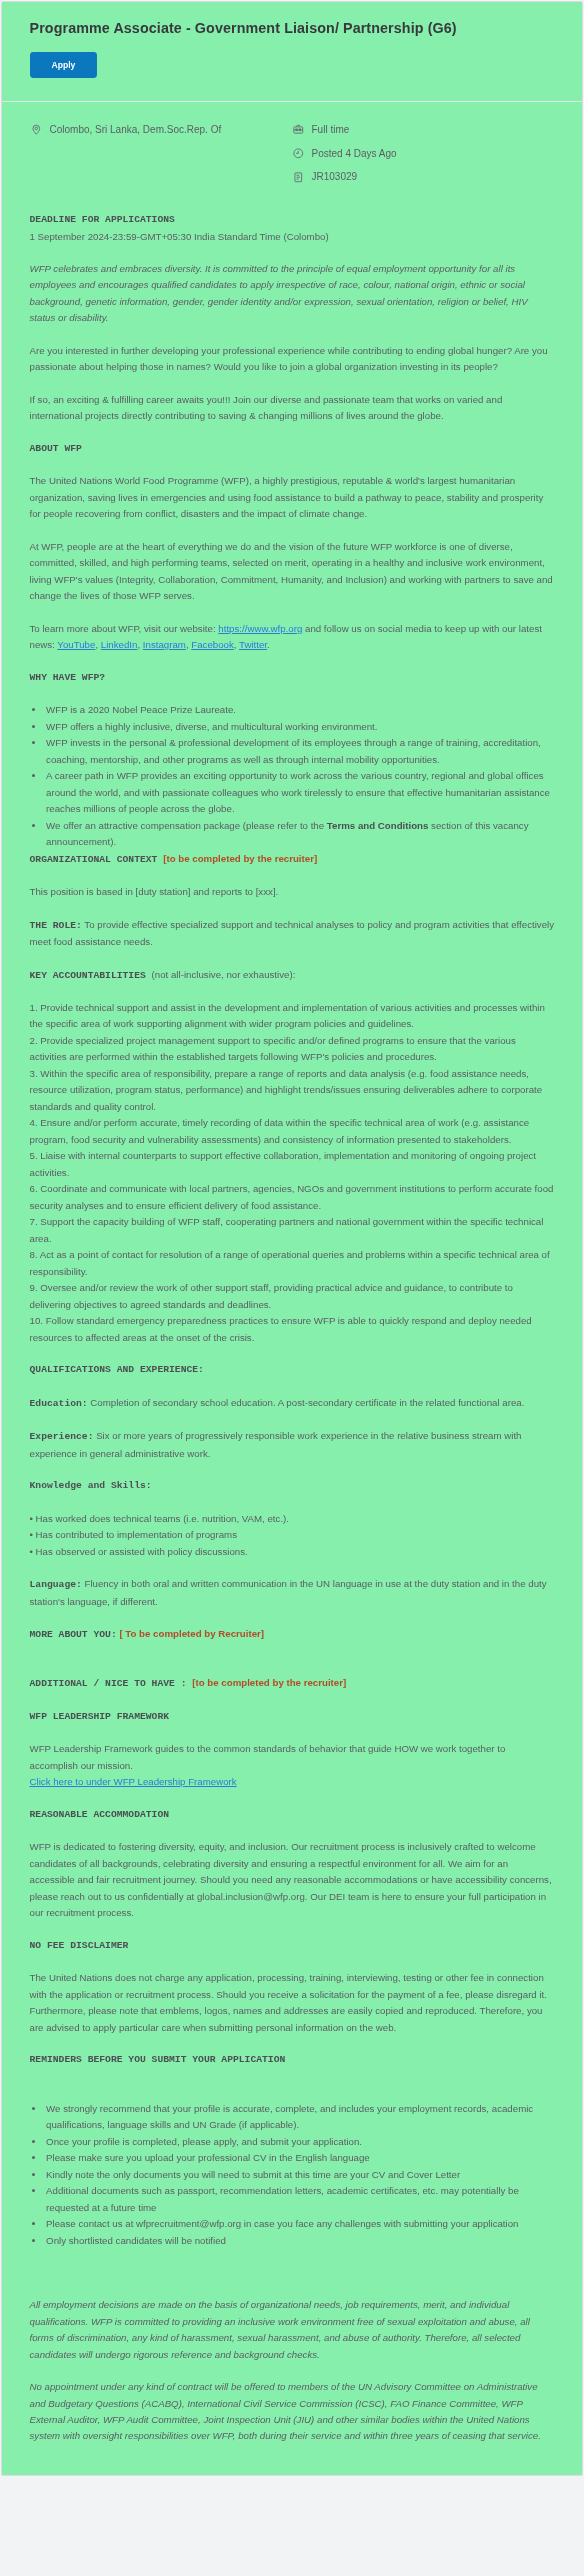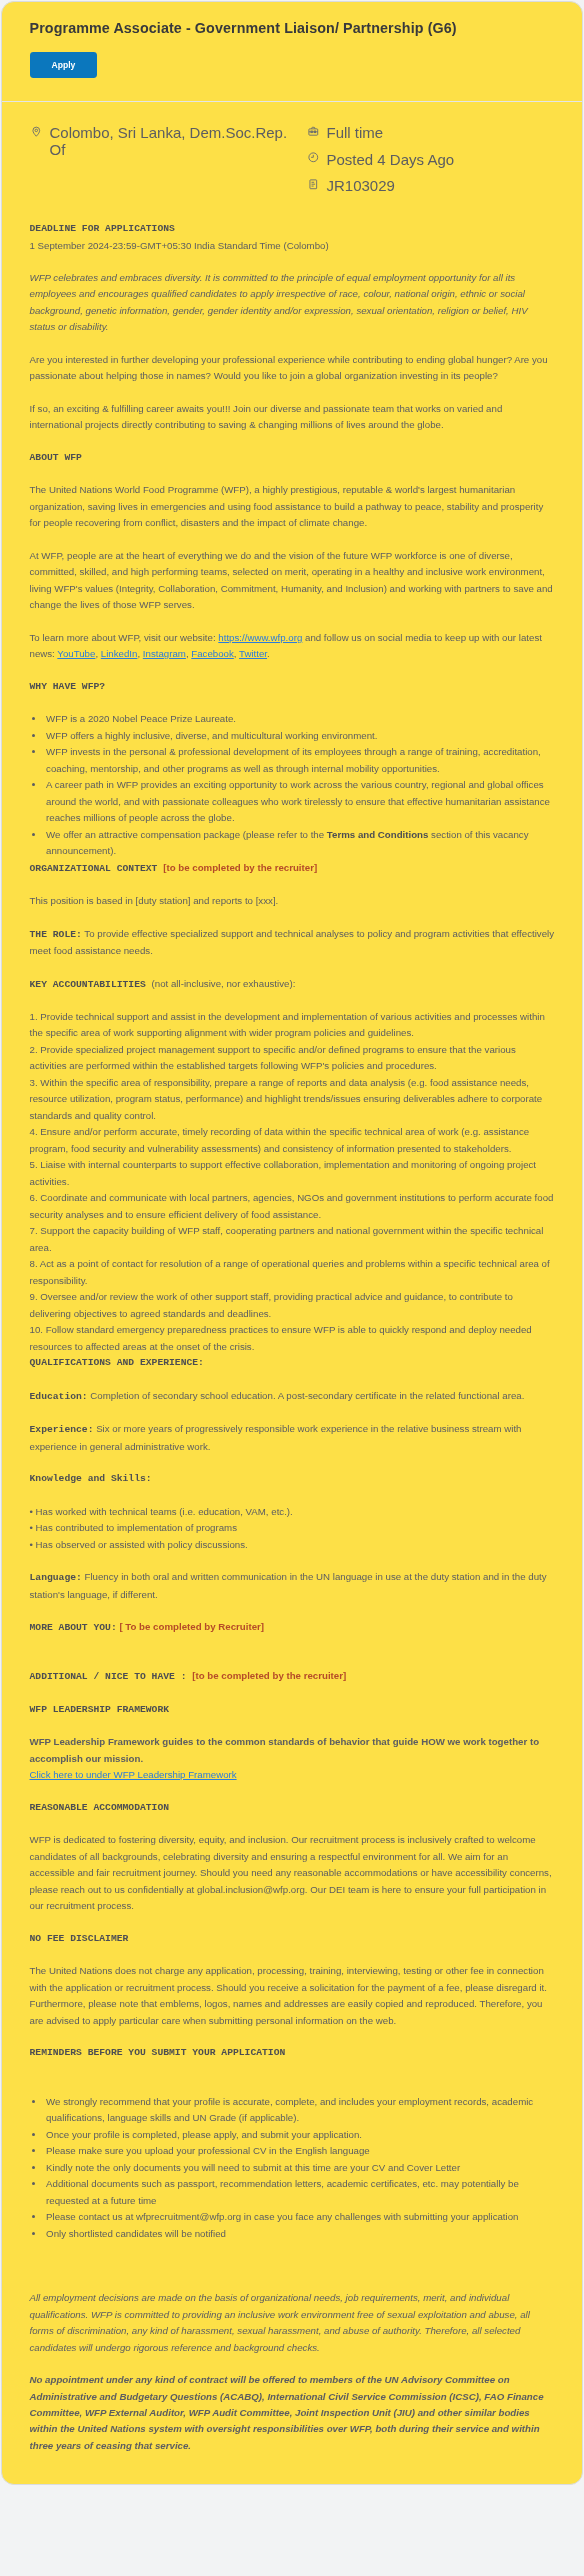--- a/index.html
+++ b/index.html
@@ -4,23 +4,23 @@
 <style>
   html,body { margin:0; padding:0; }
   body {
     background:#f2f3f4;
     font-family:"Liberation Sans", sans-serif;
     -webkit-font-smoothing:antialiased;
   }
   .card {
     width:580px;
     margin:1.1px auto 6.9px;
-    background:#fde047;
+    background:#86efac;
     border:0.6px solid #d9dcdf;
-    border-radius:13px;
+    border-radius:2px;
     overflow:hidden;
   }
   .card-header { padding:18.3px 27.5px 23px; }
   .job-title {
     margin:0;
     font-size:14.3px;
     font-weight:700;
     color:#38393c;
     letter-spacing:0.1px;
   }
@@ -35,22 +35,21 @@
     border:none;
     border-radius:3.4px;
     padding:8px 22px;
     cursor:pointer;
   }
   .divider { height:0.6px; background:#e3e5e7; }
   .meta {
     display:flex;
     padding:22px 27.5px 3.4px;
     color:#5c5d61;
-    font-size:15px;
-    gap:15px;
+    font-size:10px;
   }
   .meta-col-left { width:262px; flex:0 0 auto; }
   .meta-col-right { flex:1; }
   .meta-item { display:flex; align-items:flex-start; margin-bottom:9.7px; }
   .meta-item .mi { flex:0 0 auto; margin-right:7.4px; margin-top:-0.6px; }
   .content {
     padding:12.6px 27.5px 30px;
     color:#5c5d61;
     font-size:9.7px;
     line-height:1.7;
@@ -62,21 +61,21 @@
   .orange { color:#b54b28; font-weight:700; }
   a.lnk { color:#2b7bdb; text-decoration:underline; }
   ul.blts { margin:0 0 0; padding:0 0 0 15.5px; }
   ul.blts li { margin:0; padding-left:1.1px; }
   ul.blts.mb { margin-bottom:16px;margin-top:32px; }
   .nolist p { margin:0; }
   .dot-line::before { content:"• "; }
   .dot-lines p { margin:0; }
   .mt-lg { margin-top:32px !important; }
   .mt-xl { margin-top:48px !important; }
-  .mb0 { margin-bottom:0 !important;font-weight:bold; }
+  .mb0 { margin-bottom:0 !important; }
 </style>
 </head>
 <body>
 
 <div class="card">
 
   <div class="card-header">
     <h1 class="job-title">Programme Associate - Government Liaison/ Partnership (G6)</h1>
     <button class="apply-btn">Apply</button>
   </div>
@@ -171,21 +170,21 @@
     <p>This position is based in [duty station] and reports to [xxx].</p>
 
     <p>
       <span class="h">THE ROLE:</span><span> To provide effective specialized support and technical analyses to policy and program activities that effectively meet food assistance needs.</span>
     </p>
 
     <p>
       <span class="h">KEY ACCOUNTABILITIES </span><span>(not all-inclusive, nor exhaustive):</span>
     </p>
 
-    <div class="nolist" style="">
+    <div class="nolist" style="margin-bottom:16px;">
       <p>1. Provide technical support and assist in the development and implementation of various activities and processes within the specific area of work supporting alignment with wider program policies and guidelines.</p>
       <p>2. Provide specialized project management support to specific and/or defined programs to ensure that the various activities are performed within the established targets following WFP's policies and procedures.</p>
       <p>3. Within the specific area of responsibility, prepare a range of reports and data analysis (e.g. food assistance needs, resource utilization, program status, performance) and highlight trends/issues ensuring deliverables adhere to corporate standards and quality control.</p>
       <p>4. Ensure and/or perform accurate, timely recording of data within the specific technical area of work (e.g. assistance program, food security and vulnerability assessments) and consistency of information presented to stakeholders.</p>
       <p>5. Liaise with internal counterparts to support effective collaboration, implementation and monitoring of ongoing project activities.</p>
       <p>6. Coordinate and communicate with local partners, agencies, NGOs and government institutions to perform accurate food security analyses and to ensure efficient delivery of food assistance.</p>
       <p>7. Support the capacity building of WFP staff, cooperating partners and national government within the specific technical area.</p>
       <p>8. Act as a point of contact for resolution of a range of operational queries and problems within a specific technical area of responsibility.</p>
       <p>9. Oversee and/or review the work of other support staff, providing practical advice and guidance, to contribute to delivering objectives to agreed standards and deadlines.</p>
       <p>10. Follow standard emergency preparedness practices to ensure WFP is able to quickly respond and deploy needed resources to affected areas at the onset of the crisis.</p>
@@ -197,21 +196,21 @@
       <span class="h">Education:</span><span> Completion of secondary school education. A post-secondary certificate in the related functional area.</span>
     </p>
 
     <p>
       <span class="h">Experience:</span><span> Six or more years of progressively responsible work experience in the relative business stream with experience in general administrative work.</span>
     </p>
 
     <p class="h">Knowledge and Skills:</p>
 
     <div class="dot-lines" style="margin-bottom:16px;">
-      <p class="dot-line">Has worked with technical teams (i.e. education, VAM, etc.).</p>
+      <p class="dot-line">Has worked does technical teams (i.e. nutrition, VAM, etc.).</p>
       <p class="dot-line">Has contributed to implementation of programs</p>
       <p class="dot-line">Has observed or assisted with policy discussions.</p>
     </div>
 
     <p>
       <span class="h">Language:</span><span> Fluency in both oral and written communication in the UN language in use at the duty station and in the duty station's language, if different.</span>
     </p>
 
     <p>
       <span class="h">MORE ABOUT YOU:</span><span class="orange"> [ To be completed by Recruiter]</span>

